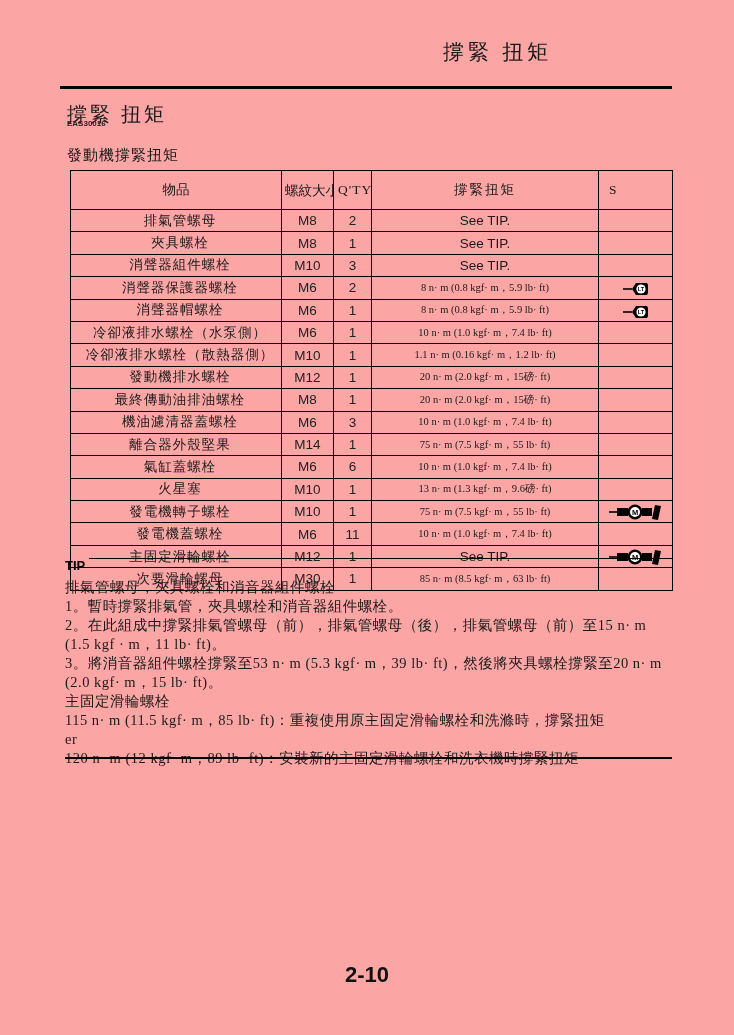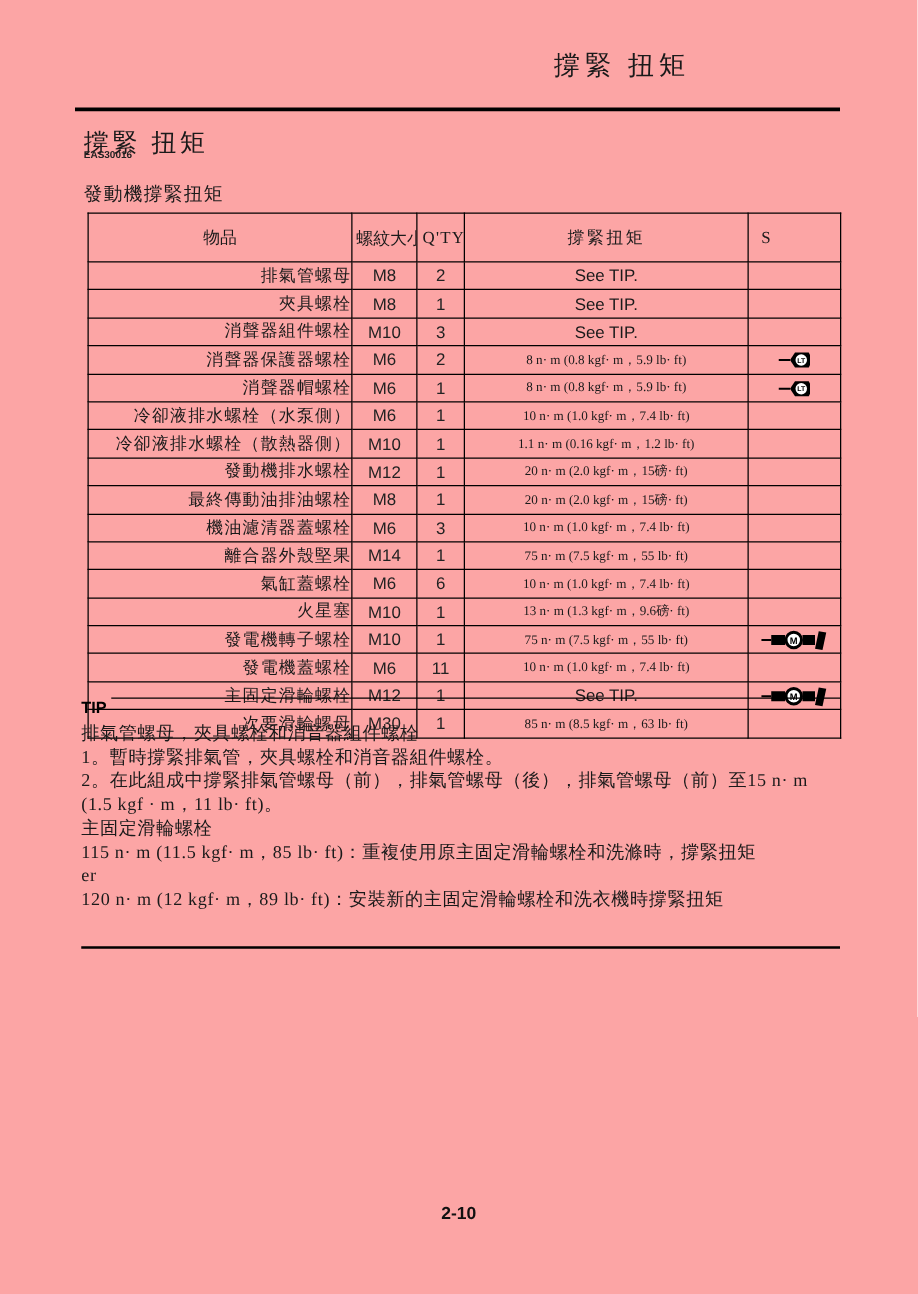--- a/index.html
+++ b/index.html
@@ -23,42 +23,42 @@
   table.spec th, table.spec td{border:1px solid #000;overflow:hidden;white-space:nowrap;}
   table.spec thead th{
     height:34px;font-weight:normal;font-size:13.5px;vertical-align:middle;color:#1a1a1a;
   }
   th.h-item{text-align:center;}
   th.h-size{text-align:left;padding:2px 3px;white-space:normal;line-height:15px;margin-left:24px;}
   th.h-qty{text-align:left;padding:0 4px;font-size:12px;letter-spacing:1px;}
   th.h-torque{text-align:center;letter-spacing:2px;}
   th.h-remark{text-align:left;padding:0 10px;}
   table.spec tbody td{height:19.4px;vertical-align:middle;}
-  td.c-item{font-size:13.5px;padding:0 0 0 8px;text-align:right;letter-spacing:1px;color:#1a1a1a;}
+  td.c-item{font-size:13.5px;padding:0 0 0 8px;text-align:center;letter-spacing:1px;color:#1a1a1a;}
   td.c-size,td.c-qty{
     text-align:center;font-family:"Liberation Sans","DejaVu Sans",sans-serif;font-size:13.5px;color:#222;
   }
   td.c-torque{text-align:center;font-size:10.5px;color:#1a1a1a;}
   td.c-torque.seetip{font-family:"Liberation Sans","DejaVu Sans",sans-serif;font-size:13.5px;}
   td.c-remark{text-align:center;}
   td.c-remark svg{display:inline-block;vertical-align:middle;}
 
   .tip-block{position:absolute;top:558px;left:65px;width:607px;}
   .tip-head{display:flex;align-items:flex-start;height:16px;}
   .tip-label{
     font-family:"Liberation Sans","DejaVu Sans",sans-serif;font-weight:bold;font-size:13px;color:#000;
     padding-right:4px;
   }
   .tip-rule{flex:1;border-bottom:1.5px solid #000;height:0;margin-bottom:2px;}
   .tip-body{margin-top:4px;font-size:14.5px;line-height:19px;color:#1a1a1a;letter-spacing:0.5px;}
   .tip-body p{margin:0;}
   .bottom-rule{position:absolute;top:757px;left:65px;width:607px;height:2px;background:#000;}
   .page-number{
     position:absolute;top:962px;left:0;width:734px;text-align:center;
-    font-family:"Liberation Sans","DejaVu Sans",sans-serif;font-weight:bold;font-size:14px;color:#111;
+    font-family:"Liberation Sans","DejaVu Sans",sans-serif;font-weight:bold;font-size:22px;color:#111;
   }
 </style>
 </head>
 <body>
 
 <div class="page">
 
   <div class="running-header">撐緊 扭矩</div>
   <div class="top-rule"></div>
 
@@ -240,20 +240,21 @@
 
   <div class="tip-block">
     <div class="tip-head">
       <span class="tip-label">TIP</span>
       <span class="tip-rule"></span>
     </div>
     <div class="tip-body">
       <p>排氣管螺母，夾具螺栓和消音器組件螺栓</p>
       <p>1。暫時撐緊排氣管，夾具螺栓和消音器組件螺栓。</p>
       <p>2。在此組成中撐緊排氣管螺母（前），排氣管螺母（後），排氣管螺母（前）至15 n· m (1.5 kgf · m，11 lb· ft)。</p>
+      <p>3。將消音器組件螺栓撐緊至53 n· m (5.3 kgf· m，39 lb· ft)，然後將夾具螺栓撐緊至20 n· m (2.0 kgf· m，15 lb· ft)。</p>
       <p>主固定滑輪螺栓</p>
       <p>115 n· m (11.5 kgf· m，85 lb· ft)：重複使用原主固定滑輪螺栓和洗滌時，撐緊扭矩</p>
       <p>er</p>
       <p>120 n· m (12 kgf· m，89 lb· ft)：安裝新的主固定滑輪螺栓和洗衣機時撐緊扭矩</p>
     </div>
   </div>
 
   <div class="bottom-rule"></div>
 
   <div class="page-number">2-10</div>

